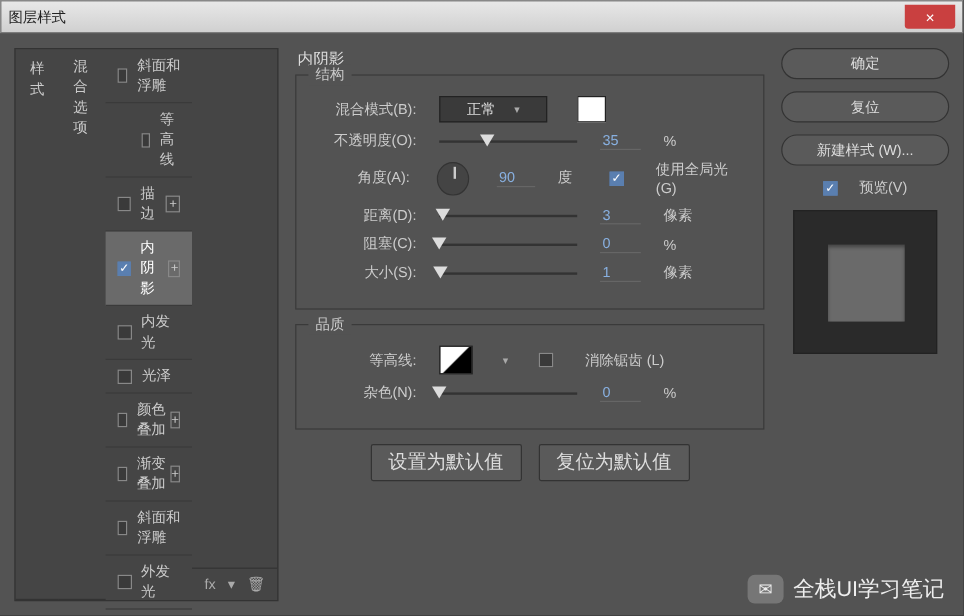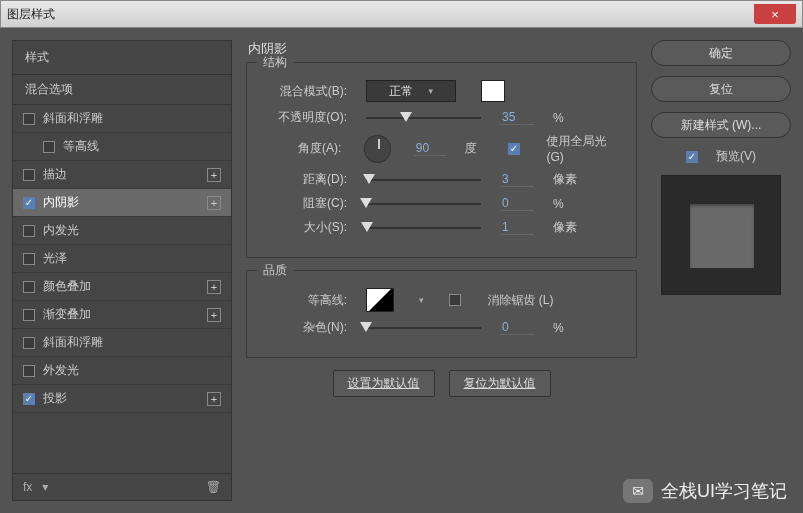--- a/index.html
+++ b/index.html
@@ -1,21 +1,21 @@
 <!DOCTYPE html>
 <html><head>
 <meta charset="utf-8">
 <style>
 * { box-sizing: border-box; margin: 0; padding: 0; font-family: "Microsoft YaHei", sans-serif; }
 body { background: #2a2a2a; width: 803px; height: 513px; position: relative; overflow: hidden; }
 .titlebar { height: 28px; background: linear-gradient(#e8e8e8,#d0d0d0); display: flex; align-items: center; padding: 0 6px; border: 1px solid #888; }
 .titlebar-text { font-size: 12px; color: #222; }
 .close-btn { margin-left: auto; width: 42px; height: 20px; background: #c94040; color: #fff; display: flex; align-items: center; justify-content: center; font-size: 13px; border-radius: 0 0 3px 3px; cursor: pointer; }
 .dialog-body { position: absolute; top: 28px; left: 0; right: 0; bottom: 0; background: #535353; display: flex; padding: 12px; gap: 14px; }
-.left-panel { width: 220px; background: #454545; border: 1px solid #333; display: flex; flex-direction: column; }
+.left-panel { width: 220px; background: #454545; border: 1px solid #333; display: flex; flex-direction: row; }
 .left-header { padding: 8px 12px; color: #ccc; font-size: 12px; border-bottom: 1px solid #333; }
 .left-sub { padding: 6px 12px; color: #ccc; font-size: 12px; border-bottom: 1px solid #333; }
 .style-row { display: flex; align-items: center; padding: 5px 10px; color: #ccc; font-size: 12px; border-bottom: 1px solid #3a3a3a; cursor: pointer; position: relative; }
 .style-row.indent { padding-left: 30px; }
 .style-row.sel { background: #6a6a6a; color: #fff; }
 .cb { width: 12px; height: 12px; border: 1px solid #888; margin-right: 8px; background: #3a3a3a; display: inline-flex; align-items: center; justify-content: center; }
 .cb.on::after { content: "✓"; color: #fff; font-size: 10px; }
 .cb.on { background: #5a7fb0; border-color: #5a7fb0; }
 .plus { margin-left: auto; width: 14px; height: 14px; border: 1px solid #888; color: #ccc; font-size: 11px; display: flex; align-items: center; justify-content: center; }
 .left-footer { margin-top: auto; padding: 6px 10px; display: flex; align-items: center; gap: 10px; color: #aaa; font-size: 12px; border-top: 1px solid #333; }
@@ -30,21 +30,21 @@
 .chev { font-size: 9px; color: #aaa; }
 .swatch { width: 24px; height: 22px; border: 1px solid #222; margin-left: 6px; }
 .slider { flex: 1; max-width: 115px; height: 14px; position: relative; }
 .track { position: absolute; top: 6px; left: 0; right: 0; height: 2px; background: #333; }
 .thumb { position: absolute; top: 1px; width: 0; height: 0; border-left: 6px solid transparent; border-right: 6px solid transparent; border-top: 10px solid #ddd; transform: translateX(-6px); }
 .val { width: 34px; color: #88b0e0; border-bottom: 1px solid #666; text-align: left; padding: 0 2px; }
 .unit { width: 26px; color: #ccc; }
 .dial { width: 28px; height: 28px; border: 1px solid #333; border-radius: 50%; background: #444; position: relative; margin: 0 4px; }
 .dial::after { content: ""; position: absolute; width: 2px; height: 10px; background: #ccc; top: 3px; left: 13px; }
 .btn-row { display: flex; gap: 14px; justify-content: center; margin-top: 6px; }
-.btn { padding: 4px 14px; border: 1px solid #333; background: #5a5a5a; color: #ddd; font-size: 12px; border-radius: 2px; cursor: pointer; text-decoration: underline; }
+.btn { padding: 4px 14px; border: 1px solid #333; background: #5a5a5a; color: #ddd; font-size: 16px; border-radius: 2px; cursor: pointer; }
 .right-panel { width: 140px; display: flex; flex-direction: column; gap: 10px; }
 .pill { height: 26px; border: 1px solid #333; border-radius: 13px; background: #5a5a5a; color: #ddd; font-size: 12px; display: flex; align-items: center; justify-content: center; cursor: pointer; }
 .prev-row { display: flex; align-items: center; gap: 10px; color: #ccc; font-size: 12px; justify-content: center; }
 .preview { width: 120px; height: 120px; background: #2a2a2a; border: 1px solid #222; margin: 0 auto; position: relative; }
 .preview-sq { position: absolute; top: 28px; left: 28px; width: 64px; height: 64px; background: #6a6a6a; box-shadow: inset 0 2px 3px rgba(0,0,0,0.35); }
 .contour { width: 28px; height: 24px; background: linear-gradient(135deg,#fff 48%,#000 52%); border: 1px solid #222; }
 .watermark { position: absolute; right: 16px; bottom: 10px; color: #fff; font-size: 18px; display: flex; align-items: center; gap: 8px; opacity: .9; }
 .wm-ico { width: 30px; height: 24px; border-radius: 6px; background: #7a7a7a; display:flex; align-items:center; justify-content:center; font-size:14px;}
 </style>
 </head>

